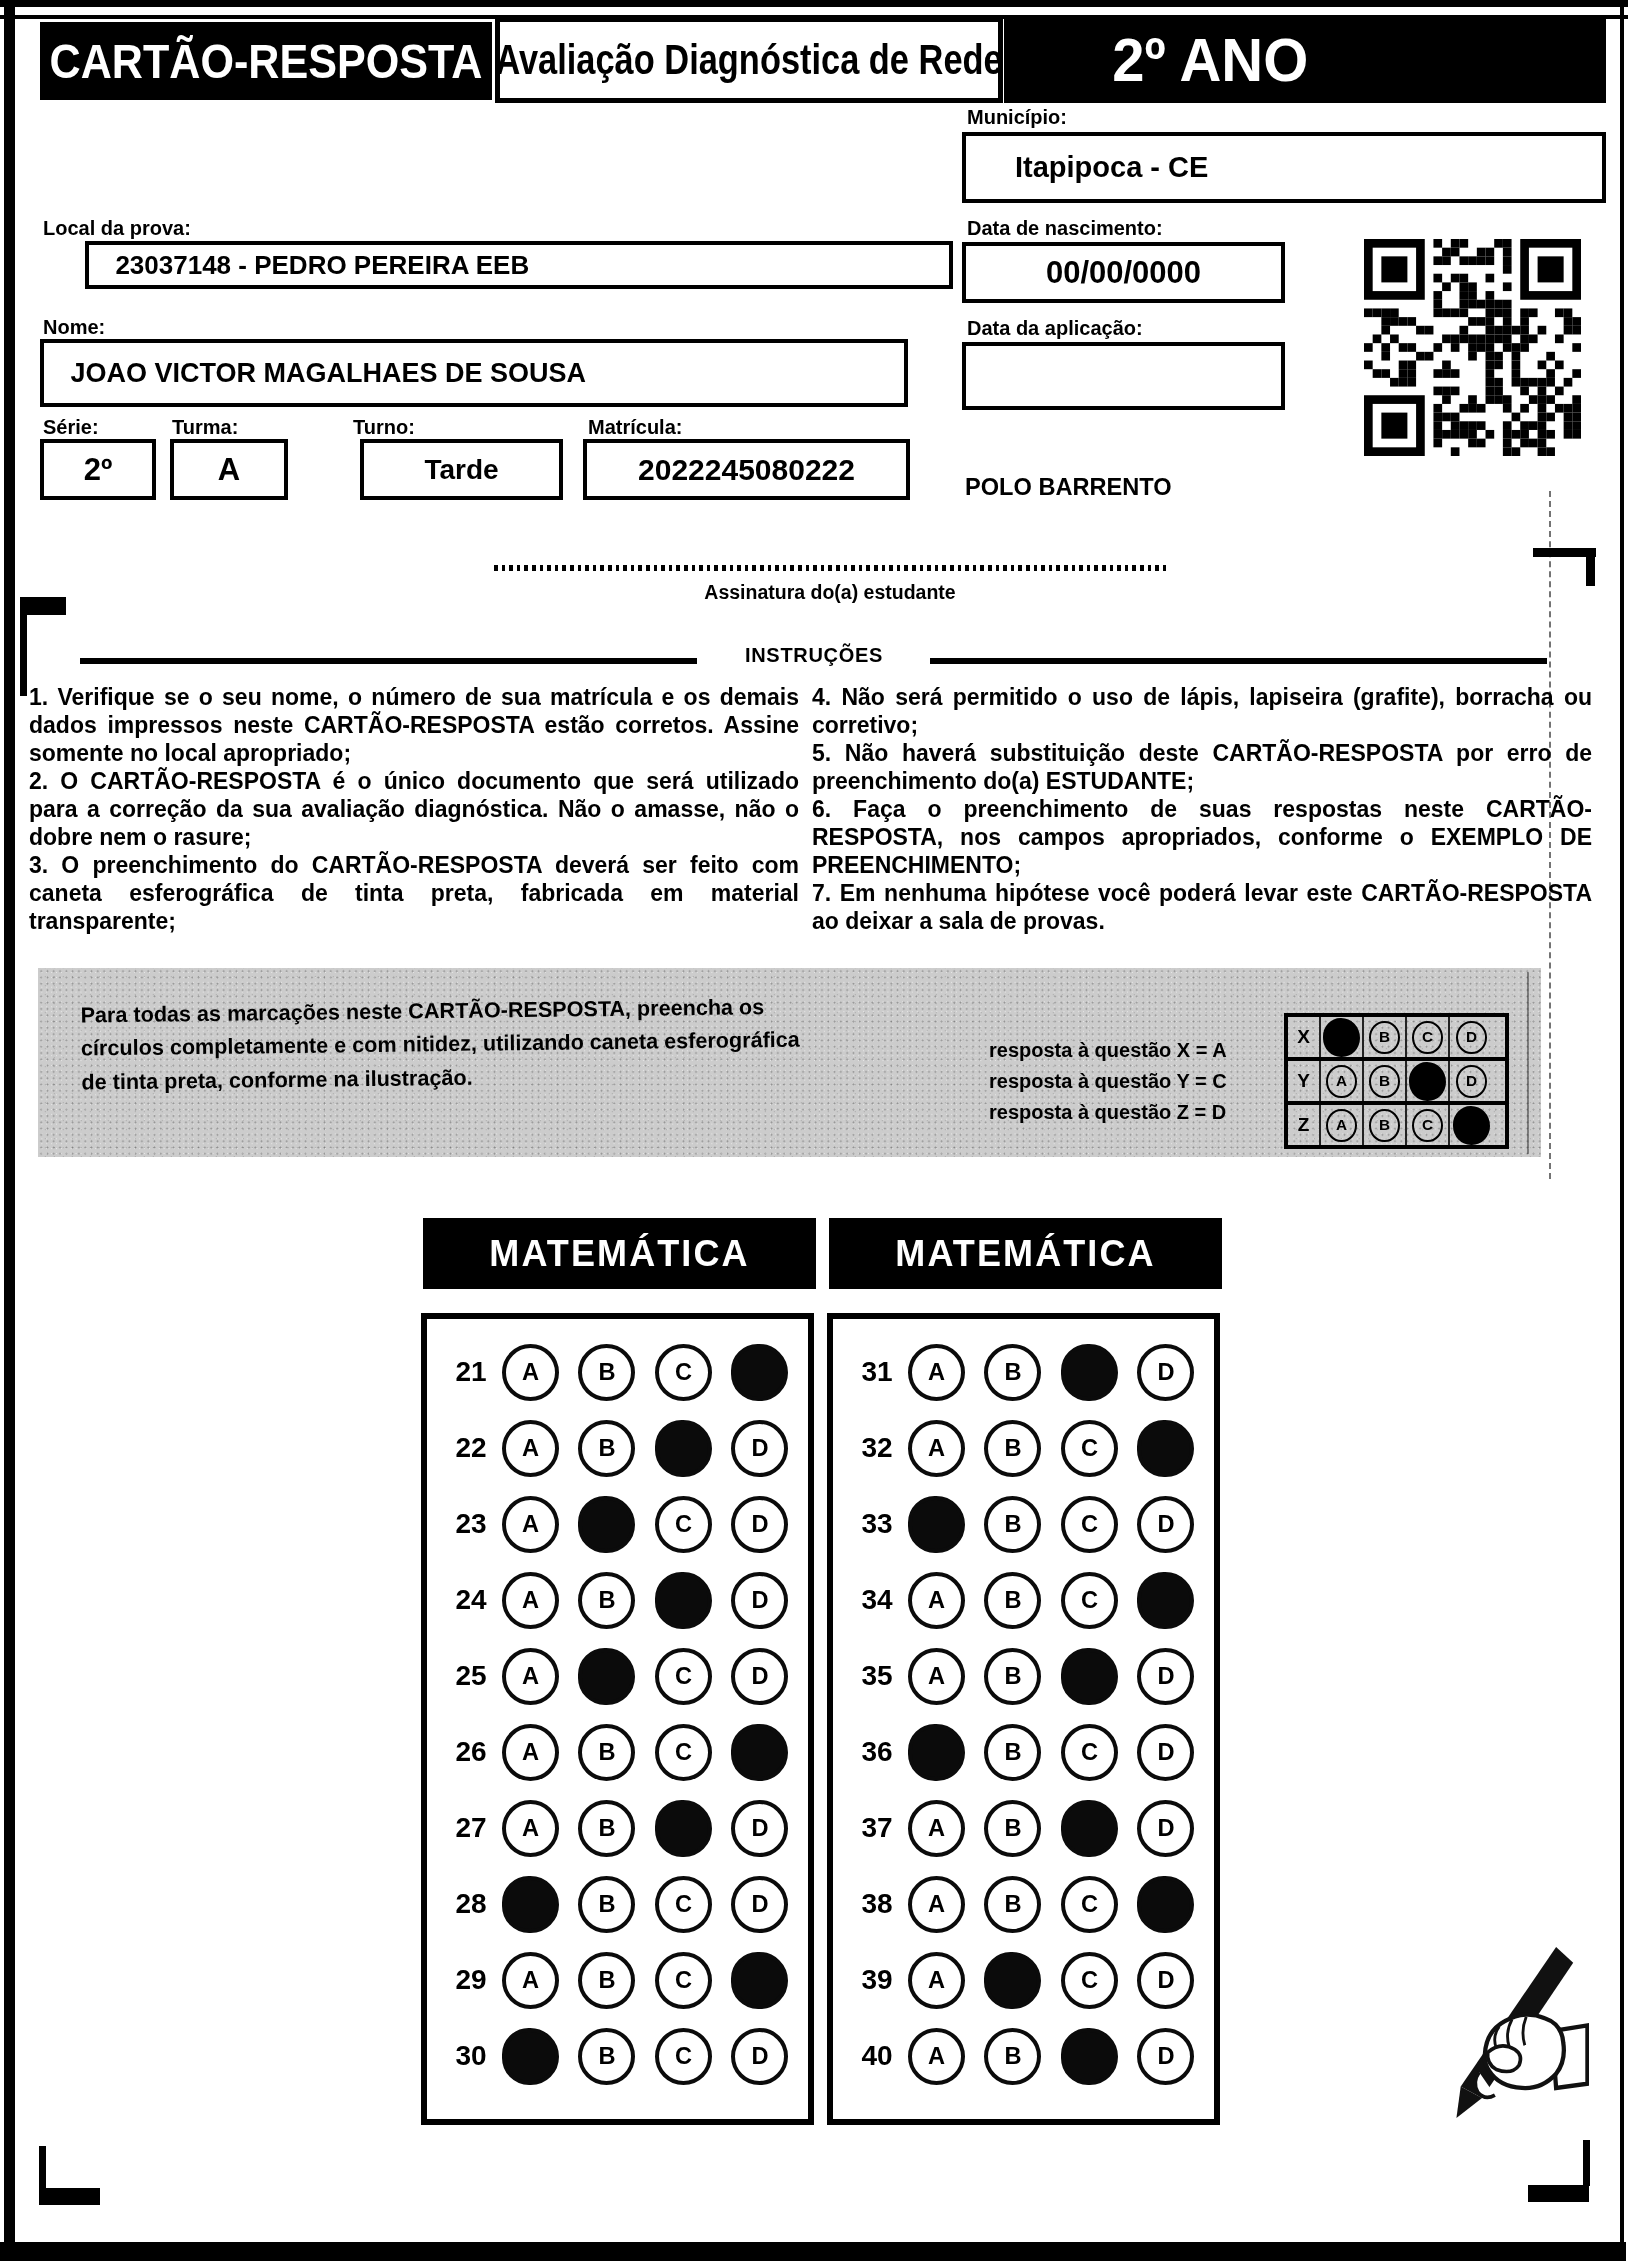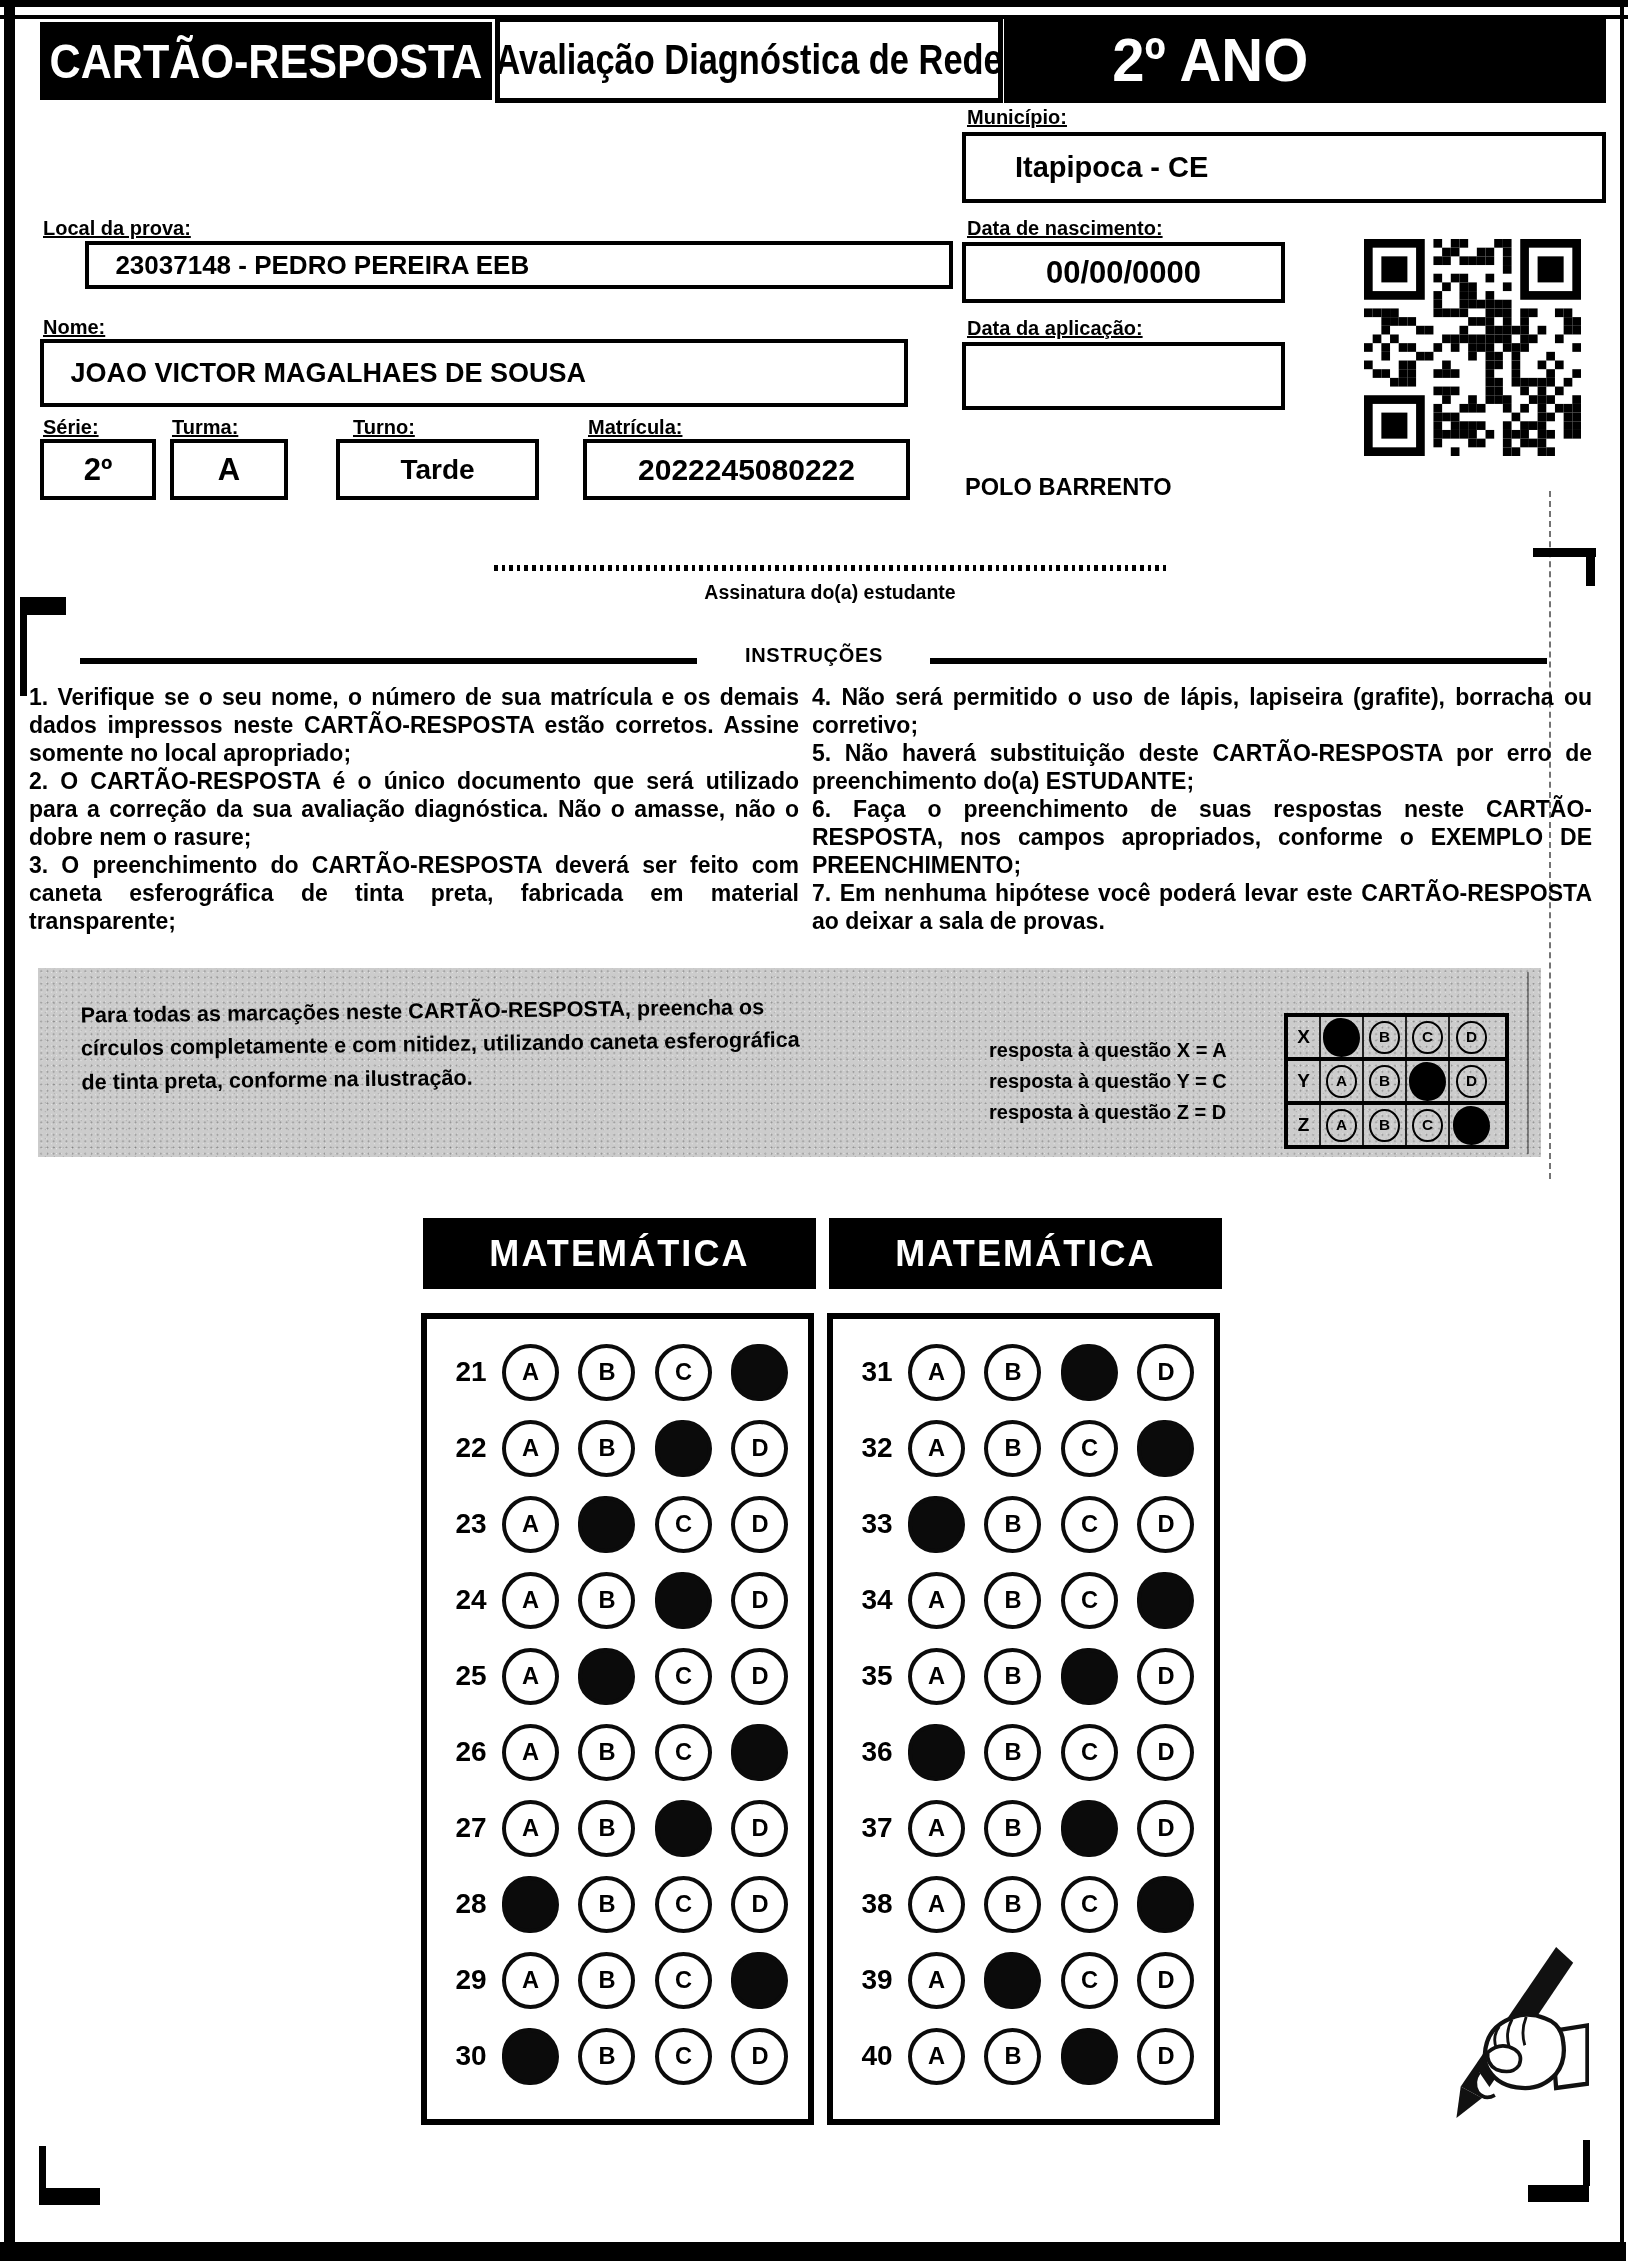--- a/index.html
+++ b/index.html
@@ -29,21 +29,21 @@
   #app-panel{left:40px;top:114px;width:858px;height:96px;border:4.2px solid #000;box-sizing:border-box;background:#fff;}
   #app-title{background:#000;height:45px;display:flex;align-items:center;justify-content:center;
              color:rgba(255,255,255,.52);font-weight:700;font-size:21px;letter-spacing:4.2px;
              text-shadow:0 0 2.8px rgba(255,255,255,.45);}
   #app-row{display:flex;align-items:center;justify-content:space-between;height:43px;padding:0 18px;}
   .app-opt{display:flex;align-items:center;gap:11px;}
   .app-lbl{font-size:20px;font-weight:700;}
   .app-circ{width:25px;height:29px;border:2.8px solid #000;border-radius:50%;background:#fff;}
 
   
-  .flabel{position:absolute;font-size:20px;font-weight:700;white-space:nowrap;text-decoration:underline;}
+  .flabel{position:absolute;font-size:20px;font-weight:700;white-space:nowrap;}
   .fbox{position:absolute;border:4.9px solid #000;box-sizing:border-box;background:#fff;
         display:flex;align-items:center;}
   .fval{font-weight:700;white-space:nowrap;}
   #box-municipio .fval{font-size:29px;padding-left:49px;}
   #box-local .fval{font-size:26px;padding-left:26.4px;}
   #box-nome .fval{font-size:27px;padding-left:26.4px;}
   .center-val{justify-content:center;}
   #box-serie .fval,#box-turma .fval{font-size:31px;}
   #box-turno .fval{font-size:28px;}
   #box-nasc .fval{font-size:31px;}
@@ -147,21 +147,21 @@
   <div class="fbox center-val" id="box-serie" style="left:40px;top:439px;width:116px;height:61px;">
     <span class="fval">2º</span>
   </div>
 
   <div class="flabel" style="left:172px;top:416px;">Turma:</div>
   <div class="fbox center-val" id="box-turma" style="left:170px;top:439px;width:118px;height:61px;">
     <span class="fval">A</span>
   </div>
 
   <div class="flabel" style="left:353px;top:416px;">Turno:</div>
-  <div class="fbox center-val" id="box-turno" style="left:336px;top:439px;width:203px;height:61px;">
+  <div class="fbox center-val" id="box-turno" style="left:360px;top:439px;width:203px;height:61px;">
     <span class="fval">Tarde</span>
   </div>
 
   <div class="flabel" style="left:588px;top:416px;">Matrícula:</div>
   <div class="fbox center-val" id="box-matricula" style="left:583px;top:439px;width:327px;height:61px;">
     <span class="fval">2022245080222</span>
   </div>
 
   <div class="flabel" style="left:967px;top:106px;">Município:</div>
   <div class="fbox" id="box-municipio" style="left:962px;top:132px;width:644px;height:71px;">

